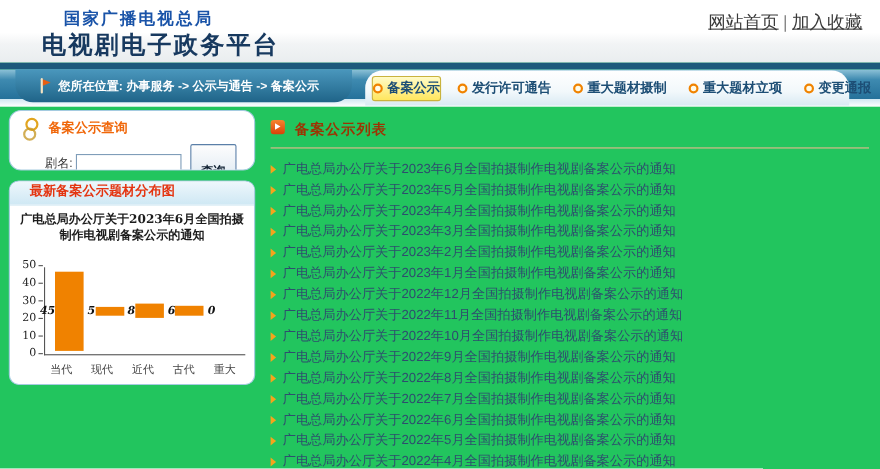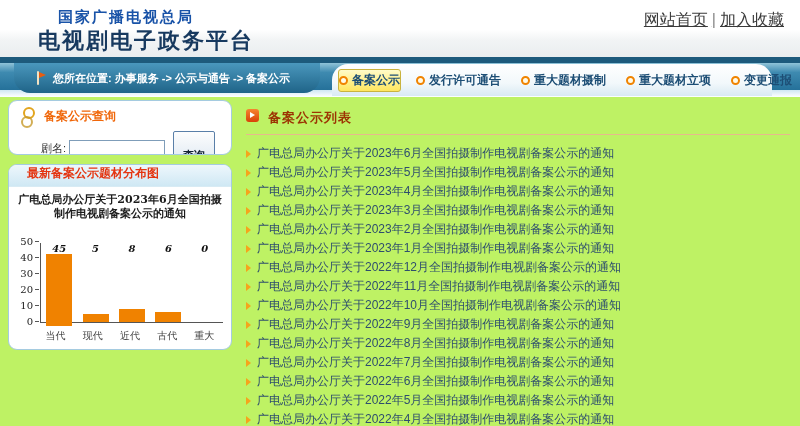--- a/index.html
+++ b/index.html
@@ -1,18 +1,18 @@
 <!DOCTYPE html>
 <html><head>
 <meta charset="utf-8">
 <style>
   * { margin:0; padding:0; box-sizing:border-box; }
   html,body { width:800px; height:426px; background:#fff; overflow:hidden;
               font-family:"Liberation Sans", sans-serif; }
-  .page { position:relative; width:800px; height:426px; background:#bef264; }
+  .page { position:relative; width:800px; height:426px; background:#22c55e; }
 
   
   .header { position:relative; height:57px;
             background:linear-gradient(180deg,#ffffff 0%,#ffffff 52%,#f2f4f5 70%,#e9edef 100%); }
   .org-name { position:absolute; left:58px; top:8px; color:#1953a8; font-weight:bold;
               font-size:15px; letter-spacing:2px; }
   .platform-name { position:absolute; left:38px; top:26px; color:#17395f; font-weight:bold;
                    font-size:22px; letter-spacing:2px; }
   .top-links { position:absolute; right:16px; top:10px; font-size:16px; color:#3a3a3a;text-decoration:underline; }
   .top-links a { color:#3a3a3a; text-decoration:none; cursor:pointer; }
@@ -44,21 +44,21 @@
                 border:1px solid #c9b33e; border-radius:3px; padding:2px 0; }
   .subnav-strip { height:7px; background:linear-gradient(180deg,#cfe7f2 0%,#ffffff 100%); }
 
   
   .content { display:flex; padding:3px 6px 0 8px; }
   .sidebar { width:224px; flex:none; }
   .main { flex:1; padding:4px 4px 0 14px; }
 
   
   .panel { border:1px solid #a5cbe0; border-radius:9px; background:#fff; overflow:hidden; }
-  .search-panel { height:55px; padding:6px 8px 4px 10px; }
+  .search-panel { height:55px; padding:6px 8px 4px 10px;border-radius:11px; }
   .search-title-row { display:flex; align-items:center; }
   .mag-icon { position:relative; width:17px; height:18px; margin-right:8px; flex:none; }
   .mag-icon::before { content:""; position:absolute; left:4px; top:0; width:8px; height:8px;
                       border:2.5px solid #e2a51f; border-radius:50%; background:#fff; }
   .mag-icon::after { content:""; position:absolute; left:2px; top:9px; width:8px; height:8px;
                      border:2px solid #c79a2a; border-radius:50%; opacity:.8; }
   .search-title { color:#f0670a; font-size:12px; font-weight:bold; }
   .search-row { display:flex; align-items:center; margin-top:6px; padding-left:22px; }
   .search-row label { font-size:11px; color:#333; margin-right:3px; white-space:nowrap; }
   .search-row input { width:96px; height:17px; border:1px solid #7f9db9; font-size:11px;
@@ -76,22 +76,22 @@
 
   .chart { position:relative; height:116px; margin:4px 6px 0 6px;
            font-family:"DejaVu Serif", serif; }
   .y-axis { position:absolute; left:0; bottom:18px; width:24px; height:80px; }
   .ytick { position:absolute; right:6px; font-size:10px; color:#222; line-height:10px; }
   .ytick::after { content:""; position:absolute; right:-6px; top:4px; width:4px; height:1px;
                   background:#555; }
   .plot { position:absolute; left:25px; right:2px; bottom:18px; height:80px;
           border-left:1px solid #555; border-bottom:1px solid #555;
           display:flex; justify-content:space-around; align-items:flex-end; }
-  .bar-slot { width:34px; height:100%; display:flex; flex-direction:column;
-              justify-content:space-between; align-items:center; overflow:visible; }
+  .bar-slot { width:34px; height:100%; display:flex; flex-direction:row;
+              justify-content:flex-end; align-items:center; overflow:visible; }
   .bar-val { font-size:10px; font-style:italic; font-weight:bold; color:#111;
              line-height:11px; }
   .bar-rect { width:26px; flex:none; }
   .x-axis { position:absolute; left:22px; right:2px; bottom:0; height:15px;
             display:flex; justify-content:space-around; }
   .xtick { width:34px; text-align:center; font-size:10px; color:#444; padding-top:3px; }
 
   
   .list-header { display:flex; align-items:flex-start; margin-top:5px; }
   .list-icon { position:relative; width:13px; height:13px; border-radius:3px; flex:none;

